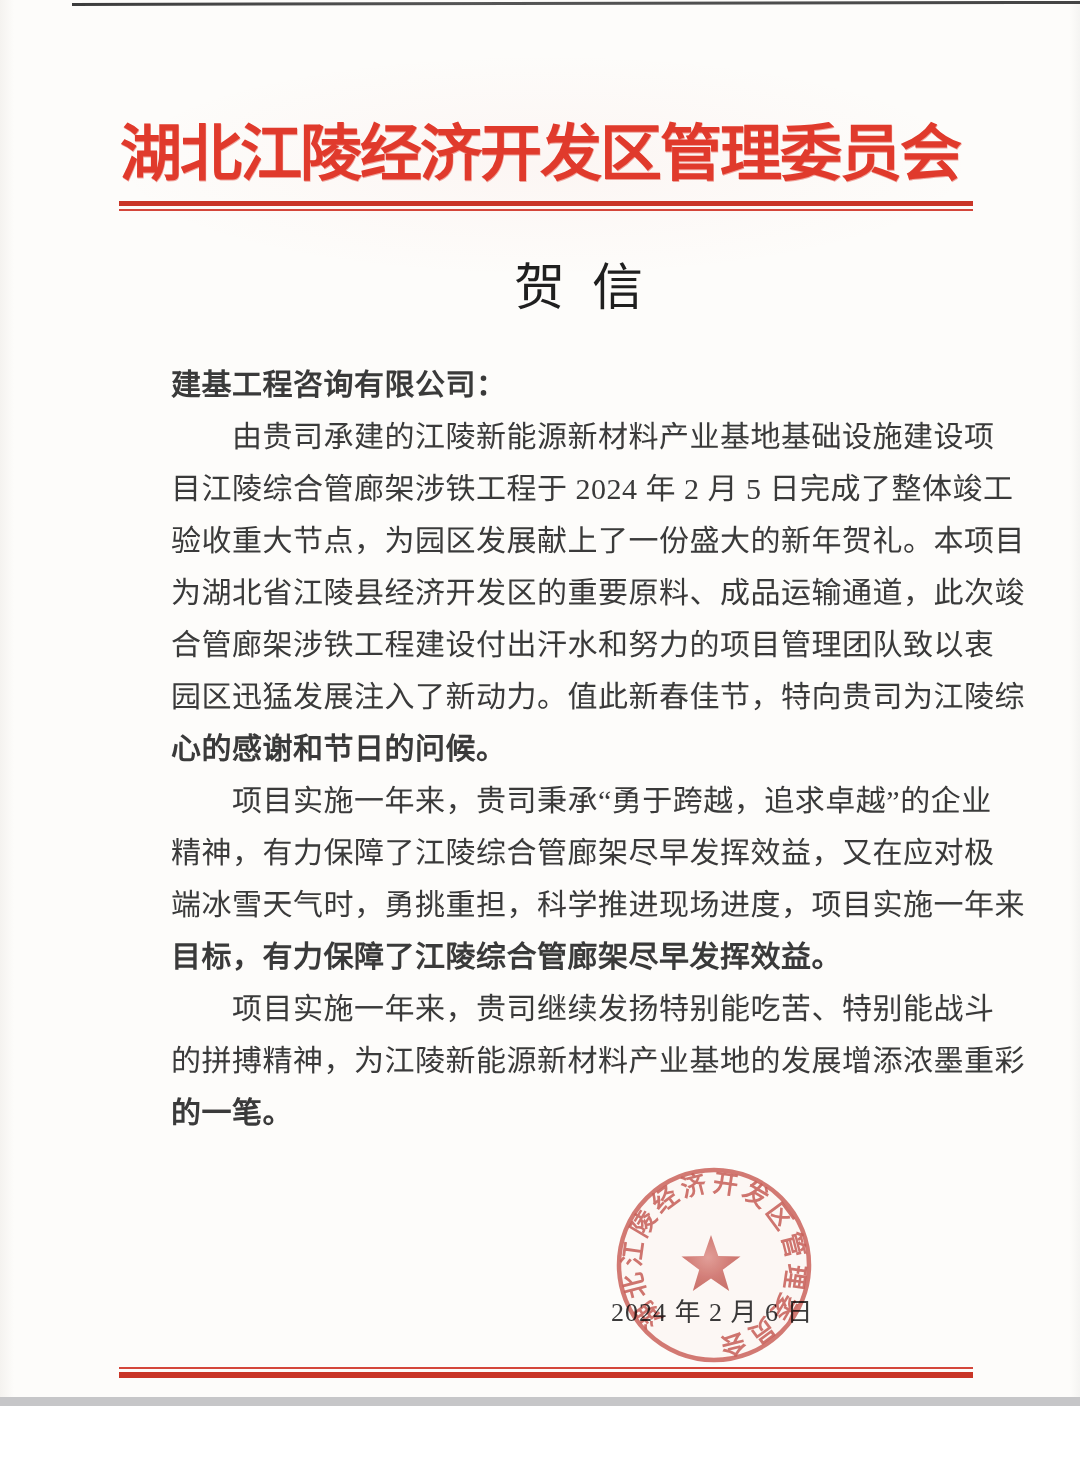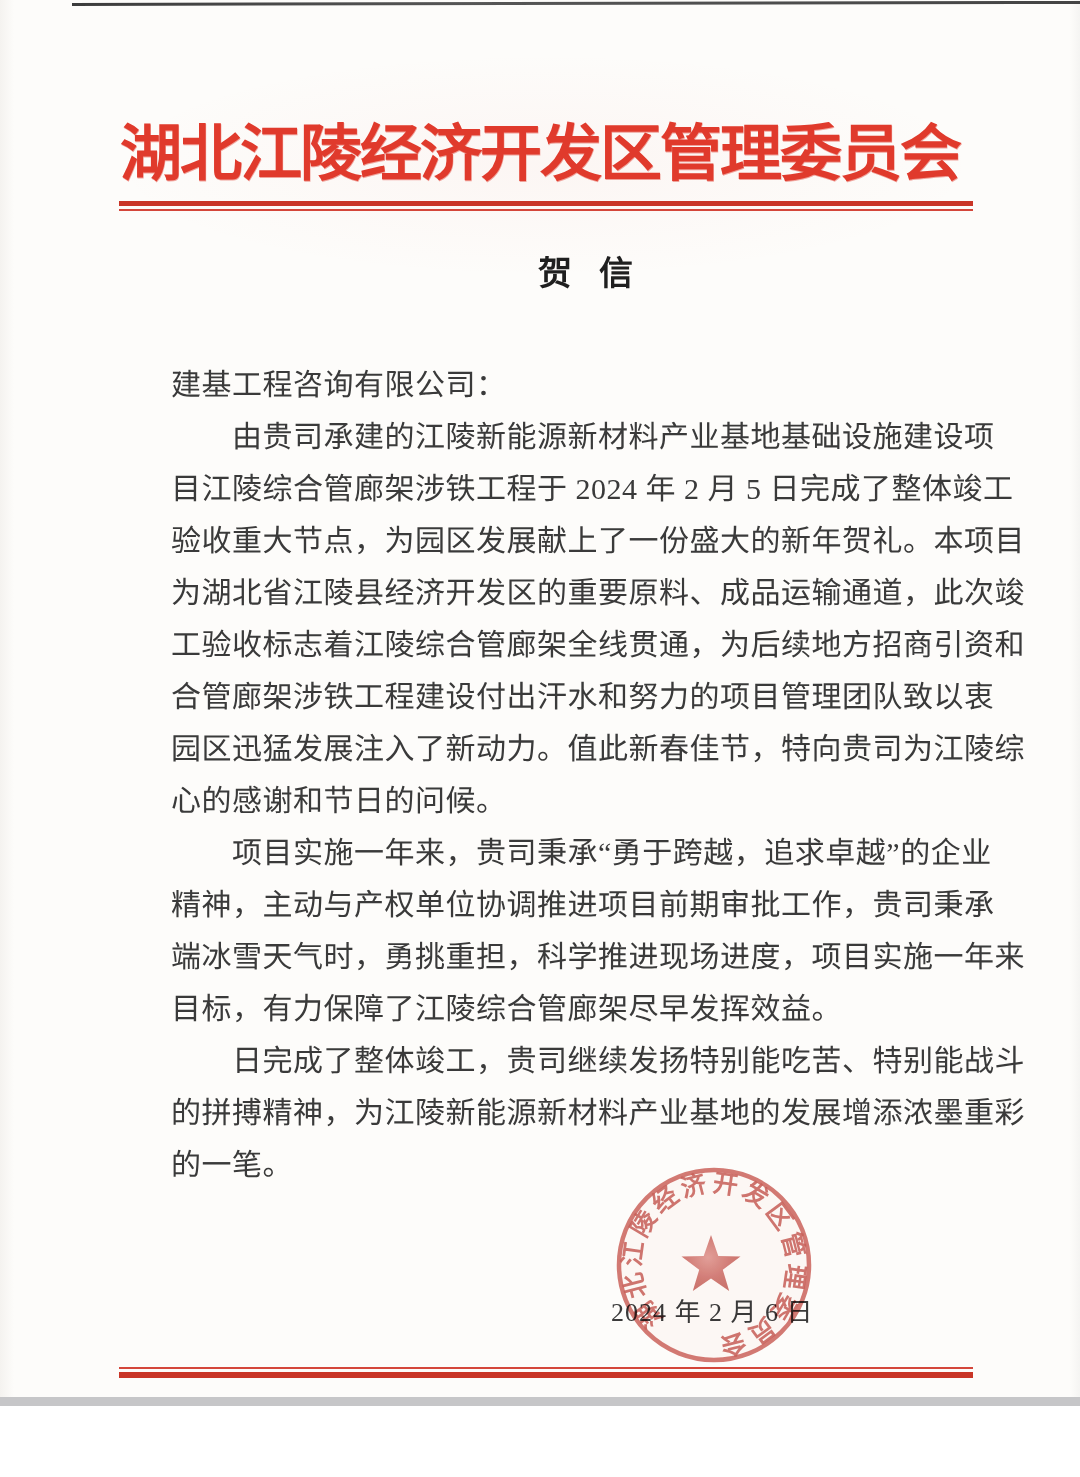--- a/index.html
+++ b/index.html
@@ -38,35 +38,35 @@
   }
   .rule{position:absolute;left:119px;width:854px;}
   .rule-top{top:201px;}
   .rule-top .thick{height:5px;background:var(--rule);}
   .rule-top .thin{height:2px;background:#d4463a;margin-top:3px;}
   .rule-bottom{top:1367px;}
   .rule-bottom .thin{height:2px;background:#d4463a;}
   .rule-bottom .thick{height:6px;background:var(--rule);margin-top:3px;}
   
   .doc-title{
-    position:absolute;top:246px;left:538px;
-    font-size:34px;font-weight:bold;color:#1f1f1f;
+    position:absolute;top:246px;left:514px;
+    font-size:51px;font-weight:normal;color:#1f1f1f;
     letter-spacing:27px;white-space:nowrap;
   }
   
   .body-text{
     position:absolute;top:359px;left:171px;width:795px;
     color:var(--ink);font-size:30px;
   }
   .line{
     height:52px;line-height:52px;white-space:nowrap;
     text-align:justify;text-align-last:justify;
     letter-spacing:0.5px;
   }
-  .line.end{text-align-last:left;}
+  .line.end{text-align-last:left;font-weight:bold;}
   
   .date-line{
     position:absolute;top:1291px;left:611px;
     font-size:26px;color:var(--ink);letter-spacing:1px;white-space:nowrap;
   }
   
   .seal{
     position:absolute;top:1163px;left:612px;width:206px;height:206px;
     mix-blend-mode:multiply;opacity:0.92;
   }
@@ -88,29 +88,28 @@
 
   <div class="doc-title">贺信</div>
 
   <div class="body-text">
     <div class="line end">建基工程咨询有限公司：</div>
     <div id="paragraphs">
         <div class="line">　　由贵司承建的江陵新能源新材料产业基地基础设施建设项</div>
         <div class="line">目江陵综合管廊架涉铁工程于 2024 年 2 月 5 日完成了整体竣工</div>
         <div class="line">验收重大节点，为园区发展献上了一份盛大的新年贺礼。本项目</div>
         <div class="line">为湖北省江陵县经济开发区的重要原料、成品运输通道，此次竣</div>
-        <div class="line">工验收标志着江陵综合管廊架全线贯通，为后续地方招商引资和</div>
         <div class="line">合管廊架涉铁工程建设付出汗水和努力的项目管理团队致以衷</div>
         <div class="line">园区迅猛发展注入了新动力。值此新春佳节，特向贵司为江陵综</div>
         <div class="line end">心的感谢和节日的问候。</div>
         <div class="line">　　项目实施一年来，贵司秉承“勇于跨越，追求卓越”的企业</div>
-        <div class="line">精神，主动与产权单位协调推进项目前期审批工作，贵司秉承</div>
+        <div class="line">精神，有力保障了江陵综合管廊架尽早发挥效益，又在应对极</div>
         <div class="line">端冰雪天气时，勇挑重担，科学推进现场进度，项目实施一年来</div>
         <div class="line end">目标，有力保障了江陵综合管廊架尽早发挥效益。</div>
-        <div class="line">　　日完成了整体竣工，贵司继续发扬特别能吃苦、特别能战斗</div>
+        <div class="line">　　项目实施一年来，贵司继续发扬特别能吃苦、特别能战斗</div>
         <div class="line">的拼搏精神，为江陵新能源新材料产业基地的发展增添浓墨重彩</div>
         <div class="line end">的一笔。</div>
       </div>
   </div>
 
   <div class="date-line">2024 年 2 月 6 日</div>
 
   <div class="seal">
     <svg viewBox="0 0 206 206" xmlns="http://www.w3.org/2000/svg">
       <defs>

